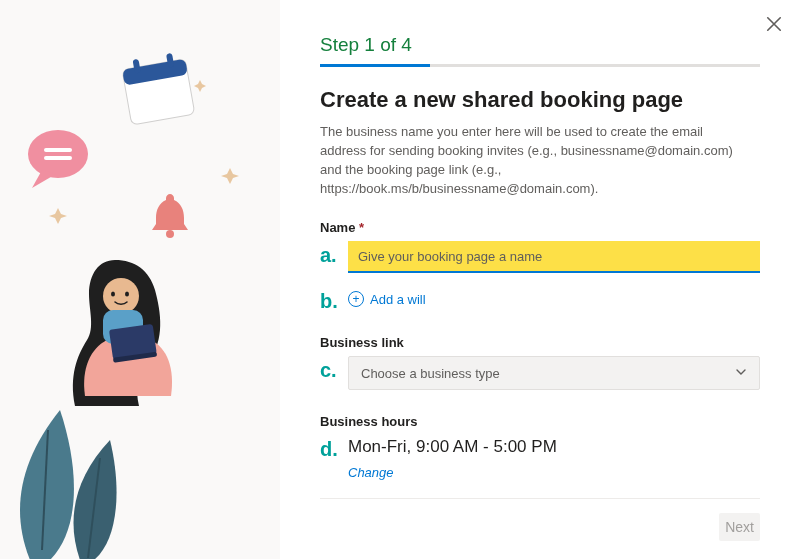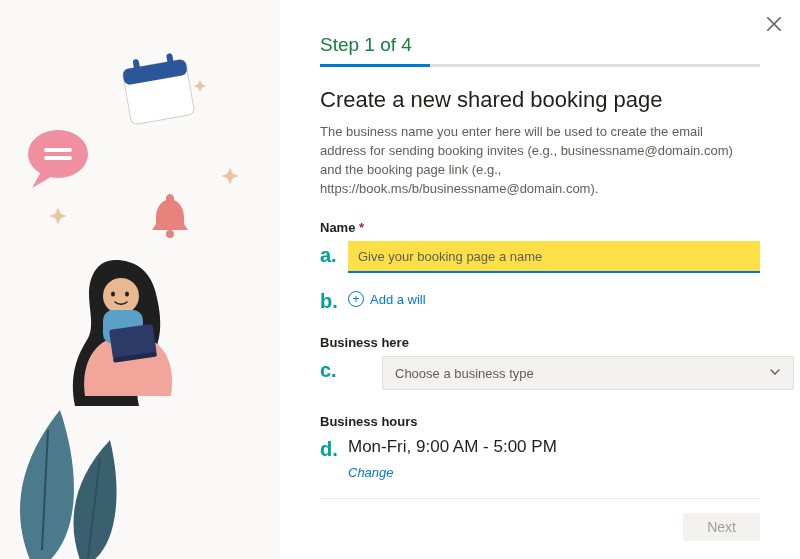--- a/index.html
+++ b/index.html
@@ -5,37 +5,37 @@
   * { box-sizing: border-box; margin: 0; padding: 0; }
   html, body { width: 800px; height: 559px; font-family: "Segoe UI", Arial, sans-serif; background:#fff; overflow:hidden; }
   .root { display:flex; width:100%; height:100%; position:relative; }
   .close-btn { position:absolute; top:14px; right:16px; width:20px; height:20px; cursor:pointer; color:#605e5c; }
   .close-btn svg { width:100%; height:100%; }
   .illus { width:280px; height:100%; background:#faf9f8; position:relative; overflow:hidden; }
   .content { flex:1; padding:34px 40px 0 40px; display:flex; flex-direction:column; }
   .step { font-size:19px; color:#15803d; margin-bottom:8px; }
   .progress { width:100%; height:3px; background:#e1dfdd; position:relative; margin-bottom:20px; }
   .progress .bar { position:absolute; left:0; top:0; height:100%; width:25%; background:#0078d4; }
-  h1 { font-size:22px; font-weight:400; color:#201f1e; margin-bottom:10px; }
+  h1 { font-size:22px; font-weight:700; color:#201f1e; margin-bottom:10px; }
   .desc { font-size:13px; color:#605e5c; line-height:1.45; margin-bottom:22px; max-width:430px; }
   .field-row { display:flex; align-items:flex-start; margin-bottom:14px; }
   .letter { width:28px; font-size:20px; font-weight:700; color:#00a19a; flex-shrink:0; line-height:28px; text-align:left; }
   .field-body { flex:1; }
   .label { font-size:13px; font-weight:700; color:#201f1e; margin-bottom:6px; display:block; }
   .req { color:#a4262c; }
   .text-input { width:100%; height:32px; border:none; border-bottom:2px solid #0078d4; background:#fde047; padding:0 10px; font-size:13px; color:#201f1e; outline:none; }
   .text-input::placeholder { color:#605e5c; }
   .add-logo { display:inline-flex; align-items:center; gap:6px; color:#0078d4; font-size:13px; cursor:pointer; padding:4px 0; }
   .add-logo .plus { width:16px; height:16px; border:1.4px solid #0078d4; border-radius:50%; display:inline-flex; align-items:center; justify-content:center; font-size:12px; line-height:1; }
-  .select { width:100%; height:34px; background:#f3f2f1; border:1px solid #e1dfdd; border-radius:2px; display:flex; align-items:center; justify-content:space-between; padding:0 12px; font-size:13px; color:#605e5c; cursor:pointer;margin-left:34px; }
+  .select { width:100%; height:34px; background:#f3f2f1; border:1px solid #e1dfdd; border-radius:2px; display:flex; align-items:center; justify-content:space-between; padding:0 12px; font-size:13px; color:#605e5c; cursor:pointer; }
   .chev { color:#605e5c; }
   .hours-val { font-size:17px; color:#201f1e; margin-top:2px; }
   .change { font-size:13px; color:#0078d4; cursor:pointer; margin-top:8px; display:inline-block;font-style:italic; }
   .footer { margin-top:auto; border-top:1px solid #edebe9; padding:14px 0 18px; display:flex; justify-content:flex-end; }
-  .next-btn { padding:6px 24px; font-size:14px; background:#f3f2f1; color:#a19f9d; border:none; border-radius:2px; cursor:default; }
+  .next-btn { padding:6px 6px; font-size:14px; background:#f3f2f1; color:#a19f9d; border:none; border-radius:2px; cursor:default; }
   
   .deco { position:absolute; }
 </style>
 </head>
 <body>
 
 <div class="root">
   <div class="illus">
     <svg viewBox="0 0 280 559" width="280" height="559">
 
@@ -110,21 +110,21 @@
     <div class="field-row">
       <div class="letter">b.</div>
       <div class="field-body">
         <span class="add-logo">
           <span class="plus">+</span>
           <span>Add a will</span>
         </span>
       </div>
     </div>
 
-    <label class="label" style="margin-top:6px">Business here</label>
+    <label class="label" style="margin-top:6px">Business link</label>
     <div class="field-row">
       <div class="letter">c.</div>
       <div class="field-body">
         <div class="select">
           <span>Choose a business type</span>
           <span class="chev">
             <svg width="12" height="12" viewBox="0 0 12 12">
                 <path d="M2 4l4 4 4-4" stroke="#605e5c" stroke-width="1.4" fill="none" stroke-linecap="round"></path>
               </svg>
           </span>

